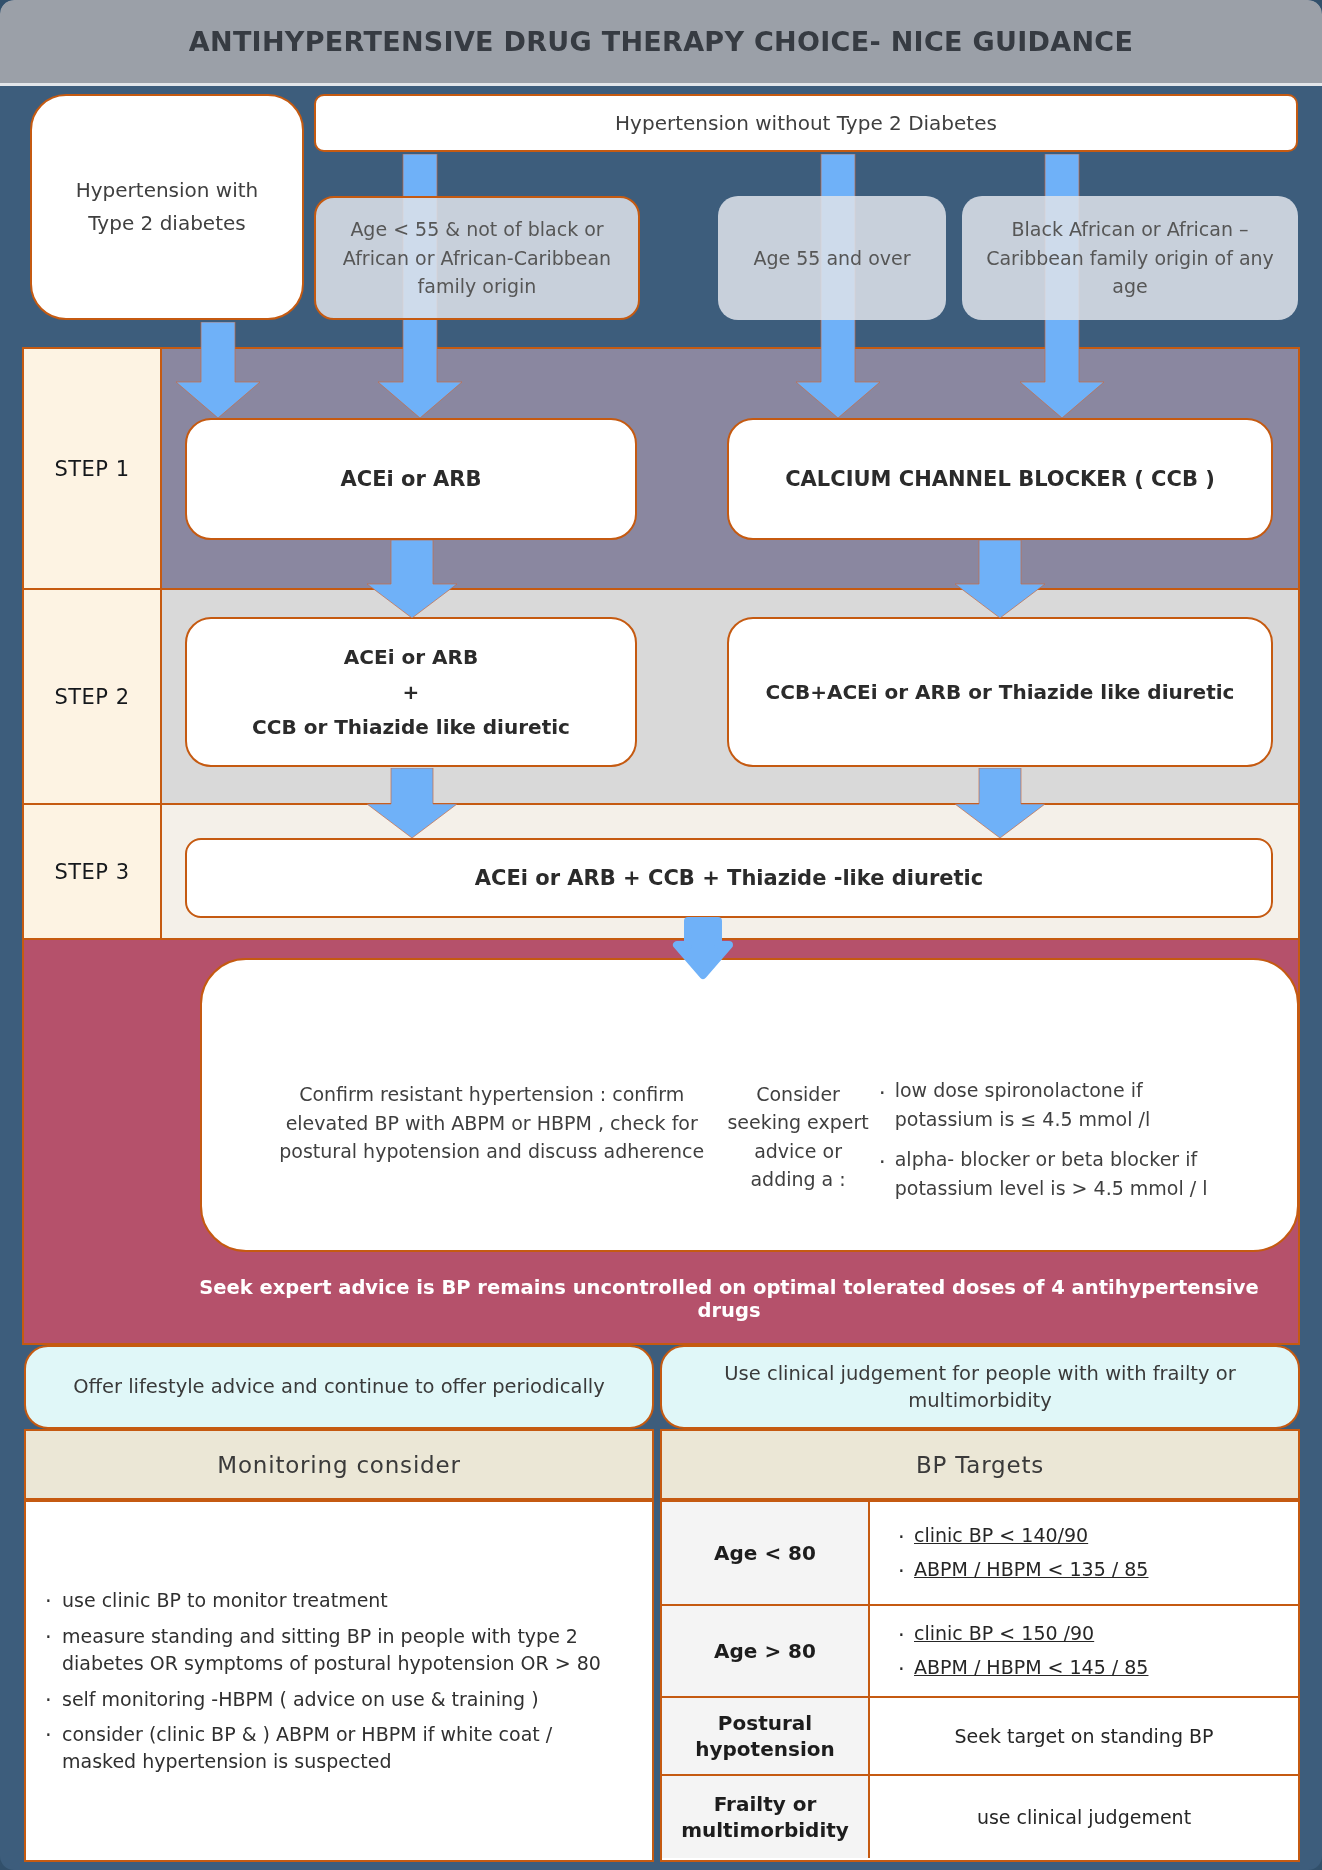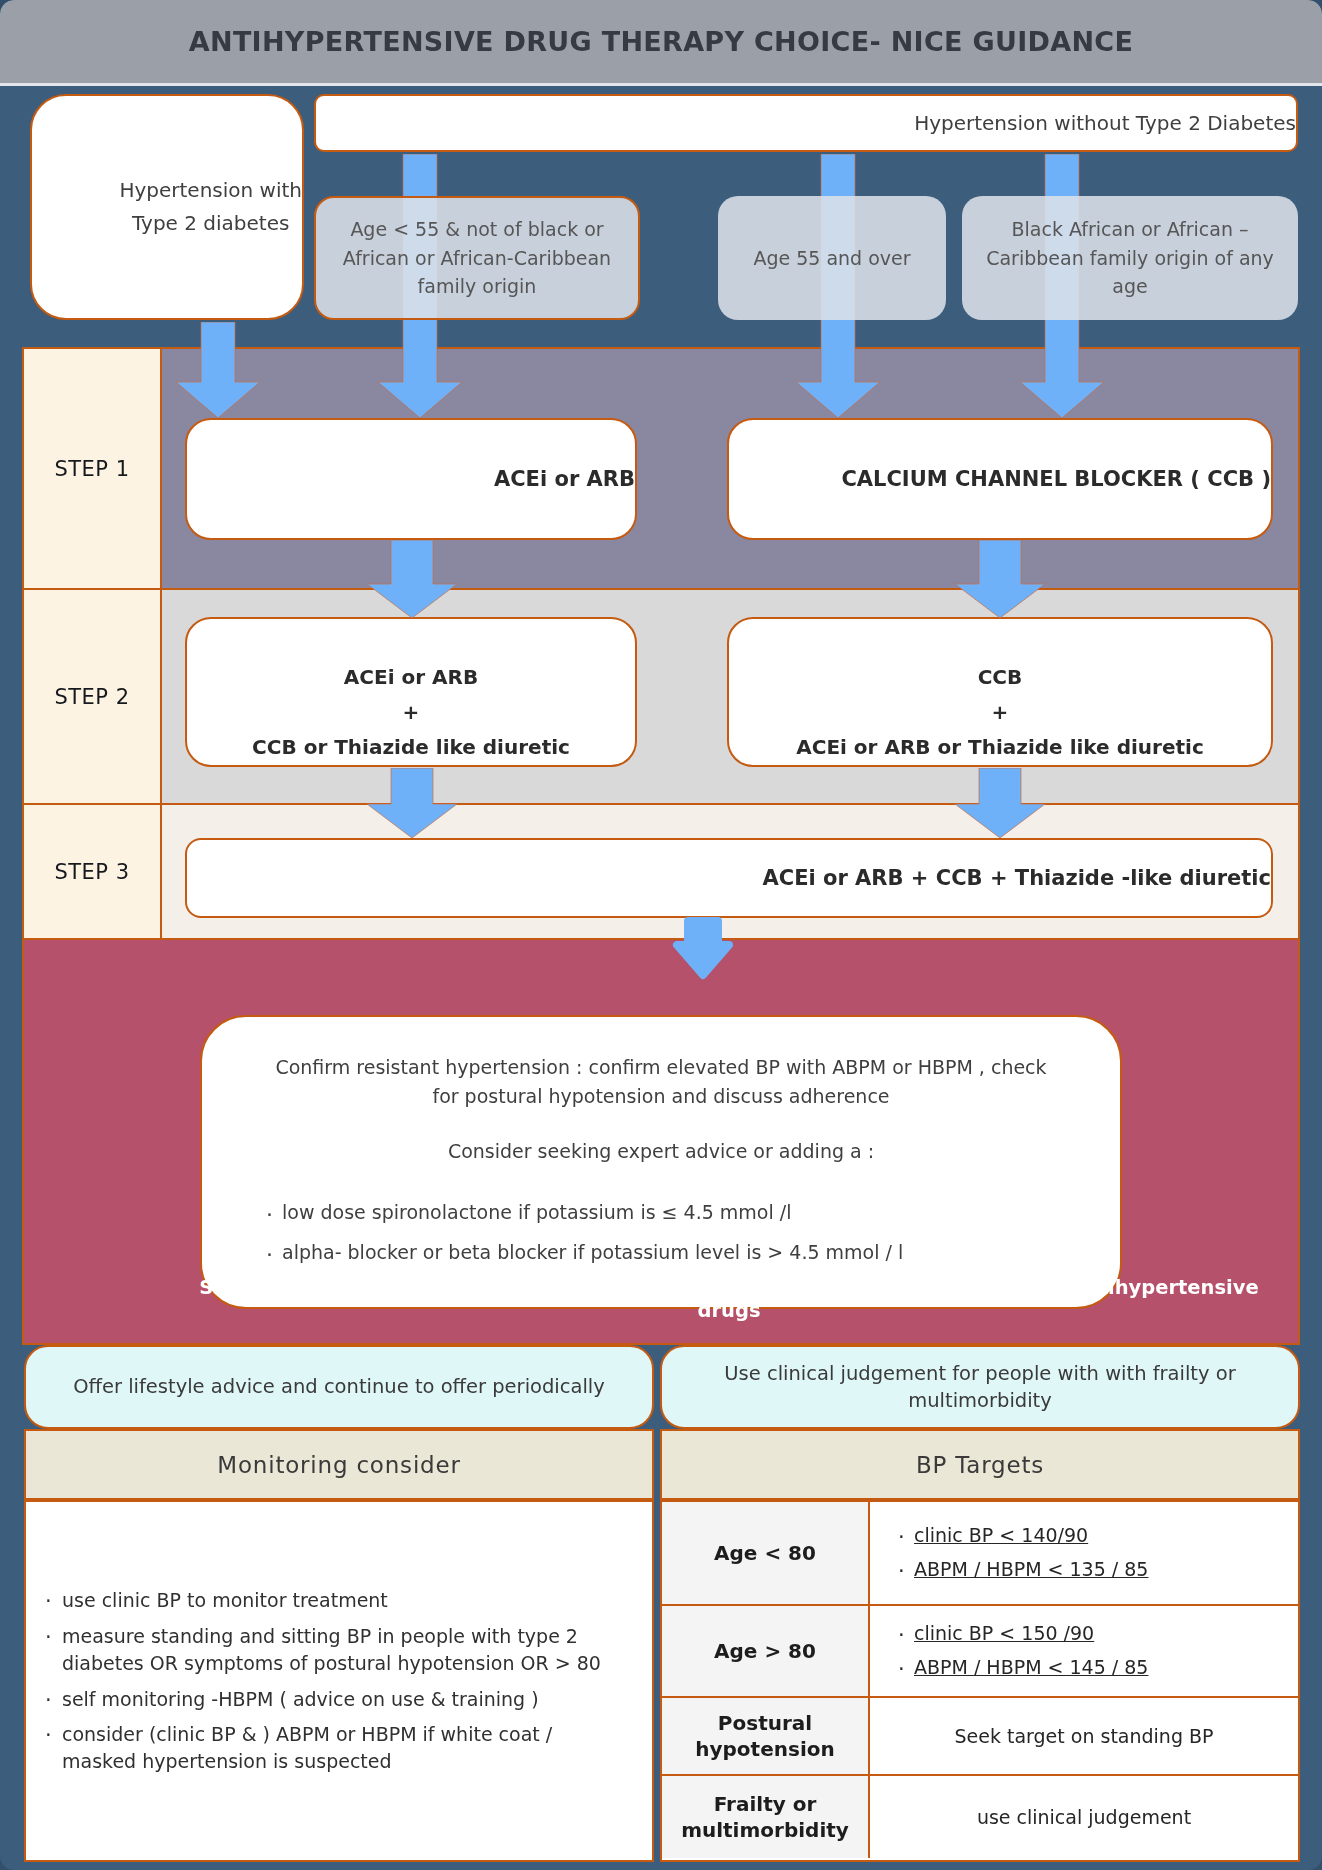--- a/index.html
+++ b/index.html
@@ -30,21 +30,21 @@
     font-size:21px; color:#15181c; letter-spacing:.5px; box-sizing:border-box;
   }
   .row .body { flex:1; }
   #row1 { top:347px; height:243px; }  #row1 .body { background:#8A87A0; }
   #row2 { top:590px; height:215px; }  #row2 .body { background:#D9D9D9; }
   #row3 { top:805px; height:135px; }  #row3 .body { background:#F4F0E9; }
   #row4 { top:940px; height:405px; }  #row4 .body { background:#B5516B; }
   
   .wbox {
     position:absolute; background:#fff; border:2px solid #C55A11;
-    display:flex; align-items:center; justify-content:flex-end;
+    display:flex; align-items:center; justify-content:center;
     text-align:center; box-sizing:border-box; z-index:3; color:#3f3f3f;
   }
   .bold { font-weight:bold; color:#2b2b2b; }
   
   #boxDiabetes { left:30px; top:94px; width:274px; height:226px; border-radius:36px; font-size:20px; line-height:1.65; }
   #boxNoDiab   { left:314px; top:94px; width:984px; height:58px; border-radius:10px; font-size:20px; }
   .branch {
     position:absolute; top:196px; height:124px; border-radius:20px;
     display:flex; align-items:center; justify-content:center; text-align:center;
     background:rgba(220,225,233,0.87); color:#565656; font-size:19px;
@@ -56,24 +56,24 @@
   
   .arrow { position:absolute; z-index:1; }
   .arrow polygon { fill:#6FB1F8; stroke:#c96b42; stroke-width:.7; }
   .arrow.mid { z-index:4; }
   .arrow.small { z-index:6; }
   .arrow.small polygon { stroke:#6FB1F8; stroke-width:8; stroke-linejoin:round; }
   
   #b1a { left:185px; top:418px; width:452px; height:122px; border-radius:26px; font-size:21px; }
   #b1b { left:727px; top:418px; width:546px; height:122px; border-radius:26px; font-size:21px; }
   #b2a { left:185px; top:617px; width:452px; height:150px; border-radius:26px; font-size:20px; flex-direction:column; line-height:1.75; }
-  #b2b { left:727px; top:617px; width:546px; height:150px; border-radius:26px; font-size:20px; flex-direction:column; line-height:1.75; }
+  #b2b { left:727px; top:617px; width:546px; height:150px; border-radius:26px; font-size:20px; flex-direction:row; line-height:1.75; }
   #b3  { left:185px; top:838px; width:1088px; height:80px; border-radius:16px; font-size:21px; }
-  #b4  { left:200px; top:1015px; width:922px; height:294px; border-radius:46px;
-         flex-direction:column; justify-content:flex-start; font-size:19px; line-height:1.5;
+  #b4  { left:200px; top:958px; width:1099px; height:294px; border-radius:46px;
+         justify-content:flex-start; font-size:19px; line-height:1.5;
          padding:36px 62px 0; }
   #b4 .para2 { margin-top:27px; }
   #b4 ul { list-style:none; margin:32px 0 0; padding:0; width:100%; text-align:left; }
   #b4 li { position:relative; padding-left:18px; }
   #b4 li + li { margin-top:12px; }
   #b4 li::before { content:"·"; position:absolute; left:2px; font-size:22px; }
   #warning {
     position:absolute; left:185px; top:1276px; width:1088px; z-index:3;
     text-align:center; color:#ffffff; font-weight:bold; font-size:19.5px;
   }

